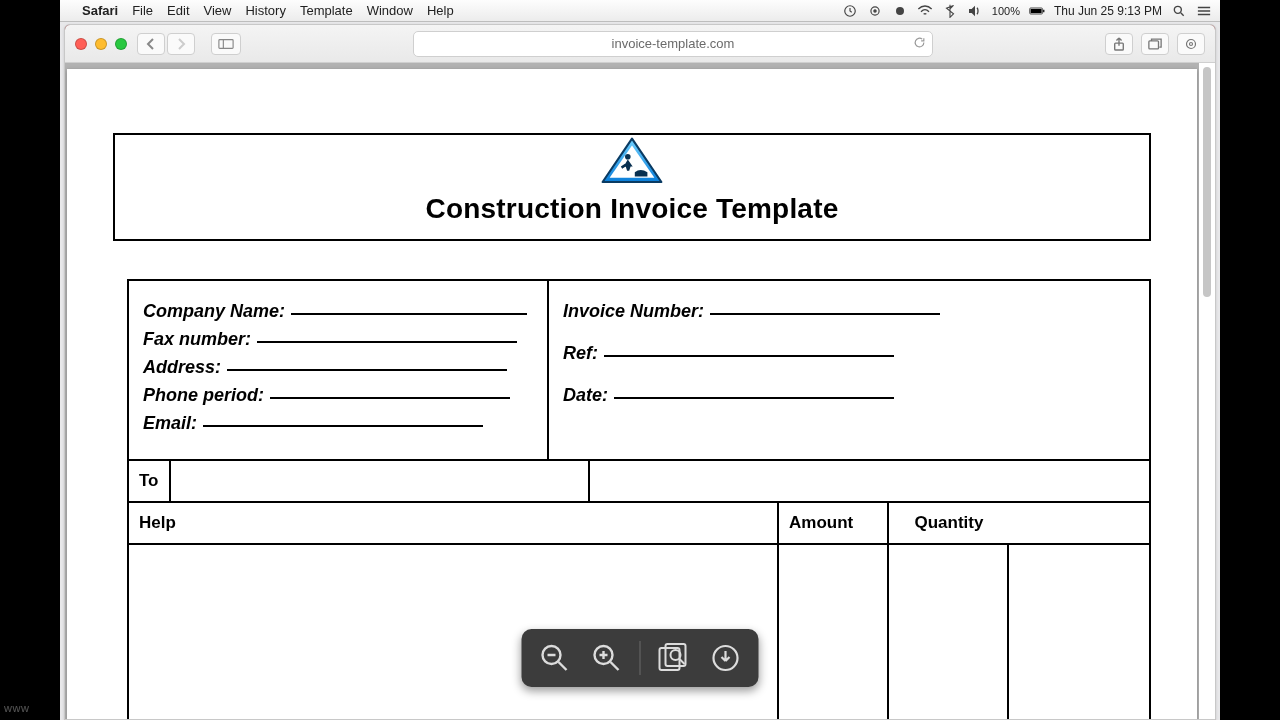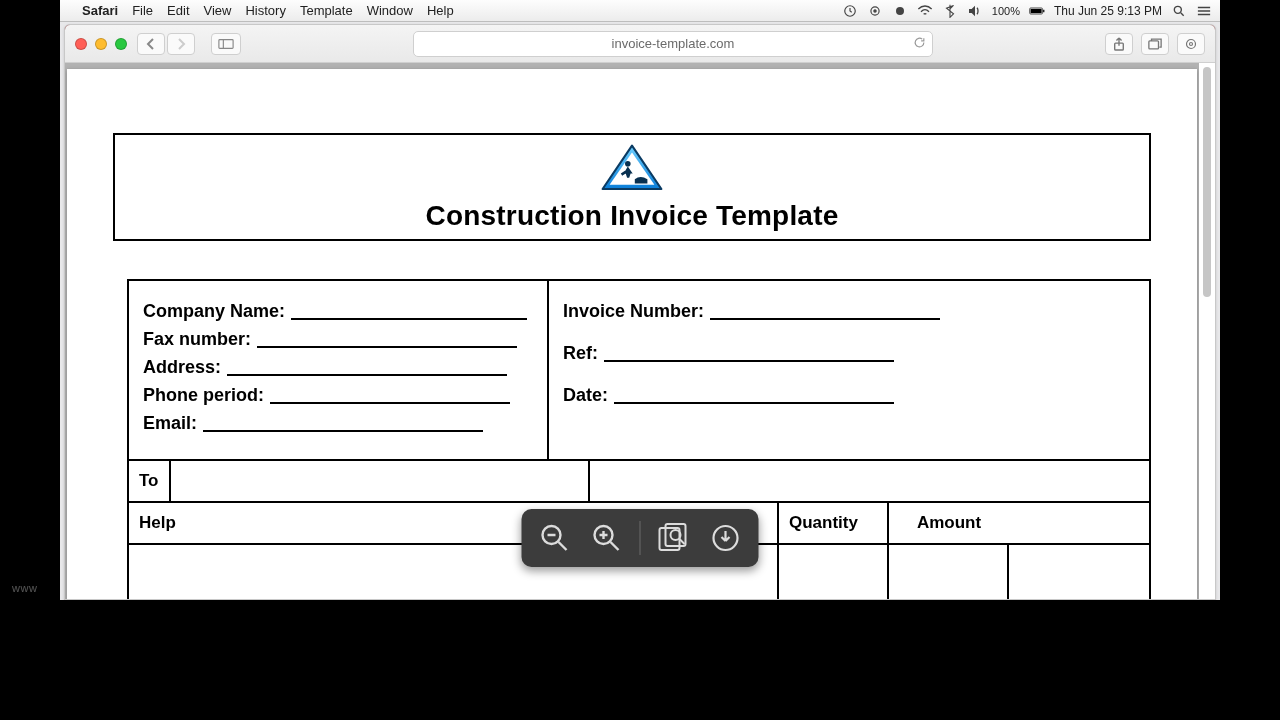--- a/index.html
+++ b/index.html
@@ -1,19 +1,19 @@
 <!DOCTYPE html>
 <html><head>
 <meta charset="utf-8">
 <style>
   * { margin: 0; padding: 0; box-sizing: border-box; }
   html, body { width: 1280px; height: 720px; overflow: hidden; font-family: -apple-system, "Helvetica Neue", Arial, sans-serif; }
   body { background: #000; }
 
-  .stage { position: relative; width: 1280px; height: 600px; background:#000; }
+  .stage { position: relative; width: 1280px; height: 720px; background:#000; }
   .letterbox-left, .letterbox-right { position:absolute; top:0; bottom:0; width:60px; background:#000; }
   .letterbox-left{ left:0 } .letterbox-right{ right:0 }
 
   .desktop { position:absolute; left:60px; right:60px; top:0; bottom:0; background:#e8e8ea; }
 
   
   .menubar { height:22px; background:linear-gradient(#fdfdfd,#ececec); border-bottom:1px solid #bdbdbd; display:flex; align-items:center; font-size:13px; color:#222; padding:0 8px; gap:14px; }
   .menubar .apple { font-size:14px; }
   .menubar .appname { font-weight:700; }
   .menubar .spacer { flex:1; }
@@ -39,29 +39,29 @@
 
   
   .contentwrap { position:relative; flex:1; background:#fff; }
   .vscroll { position:absolute; right:2px; top:4px; bottom:4px; width:12px; }
   .vscroll .thumb { position:absolute; left:2px; right:2px; top:0; height:230px; background:#c6c6c6; border-radius:6px; }
 
   .canvas { position:absolute; inset:0 16px 0 0; overflow:hidden; background:#b2b2b2; }
   .page { margin:0 auto; margin-top:6px; width:1130px; min-height:900px; background:#fff; box-shadow:0 1px 4px rgba(0,0,0,.25); padding:64px 0 0 0; }
 
   
-  .invoice-header { margin:0 46px; border:2px solid #000; height:108px; display:flex; flex-direction:column; align-items:center; justify-content:center; gap:6px; }
+  .invoice-header { margin:0 46px; border:2px solid #000; height:108px; display:flex; flex-direction:column; align-items:center; justify-content:flex-start; gap:6px; }
   .construction-icon { width:70px; height:52px; }
   .invoice-title { font-family: Arial, Helvetica, sans-serif; font-size:28px; font-weight:700; letter-spacing:.2px; }
 
   
   .details { margin:38px 46px 0 60px; border:2px solid #000; display:grid; grid-template-columns: 420px 1fr; }
   .details .left, .details .right { padding:16px 20px 22px 14px; font-family: Arial, Helvetica, sans-serif; font-size:18px; font-weight:700; line-height:28px; }
   .details .left { border-right:2px solid #000; }
-  .line { display:flex; align-items:center; white-space:nowrap; }
+  .line { display:flex; align-items:flex-start; white-space:nowrap;font-style:italic; }
   .line .lbl { margin-right:6px; }
   .line .ul { flex:1; border-bottom:2px solid #000; height:18px; }
   .right .line { margin-bottom:14px; }
   .right .line:last-child{ margin-bottom:0; }
 
   
   .torow { margin:0 46px 0 60px; display:grid; grid-template-columns: 42px 1fr 140px 1fr; border-left:2px solid #000; border-right:2px solid #000; border-bottom:2px solid #000; }
   .torow > div { padding:10px 10px; font-family: Arial, Helvetica, sans-serif; font-size:17px; font-weight:700; border-right:2px solid #000; }
   .torow > div:last-child{ border-right:none; }
 
@@ -72,21 +72,21 @@
   .tablebody { margin:0 46px 0 60px; display:grid; grid-template-columns: 1fr 110px 120px 140px; border-left:2px solid #000; border-right:2px solid #000; height:260px; }
   .tablebody > div { border-right:2px solid #000; }
   .tablebody > div:last-child{ border-right:none; }
 
   
   .pdfbar { position:absolute; left:50%; transform:translateX(-50%); bottom:32px; background:#3c3c3c; border-radius:10px; padding:10px 14px; display:flex; align-items:center; gap:14px; box-shadow:0 4px 10px rgba(0,0,0,.4); }
   .pdfbar .sep { width:1px; height:34px; background:#6a6a6a; }
   .pdfbtn { width:38px; height:38px; display:flex; align-items:center; justify-content:center; color:#dcdcdc; }
   .pdfbtn svg { display:block; }
 
-  .watermark { position:absolute; left:12px; bottom:6px; font-size:11px; color:#f0f0f0; opacity:.35; letter-spacing:.5px; font-family: Arial, sans-serif; }
+  .watermark { position:absolute; left:4px; bottom:6px; font-size:11px; color:#f0f0f0; opacity:.35; letter-spacing:.5px; font-family: Arial, sans-serif; }
 </style>
 </head>
 <body>
 
 <div class="stage">
   <div class="letterbox-left"></div>
   <div class="letterbox-right"></div>
 
   <div class="desktop">
 
@@ -284,22 +284,22 @@
             </div>
 
             <div class="torow">
               <div>To</div>
               <div></div>
               <div></div>
             </div>
 
             <div class="tablehdr">
               <div>Help</div>
+              <div>Amount</div>
               <div>Quantity</div>
-              <div>Amount</div>
             </div>
             <div class="tablebody">
               <div></div>
                 <div></div>
                 <div></div>
                 <div></div>
             </div>
 
           </div>
         </div>

